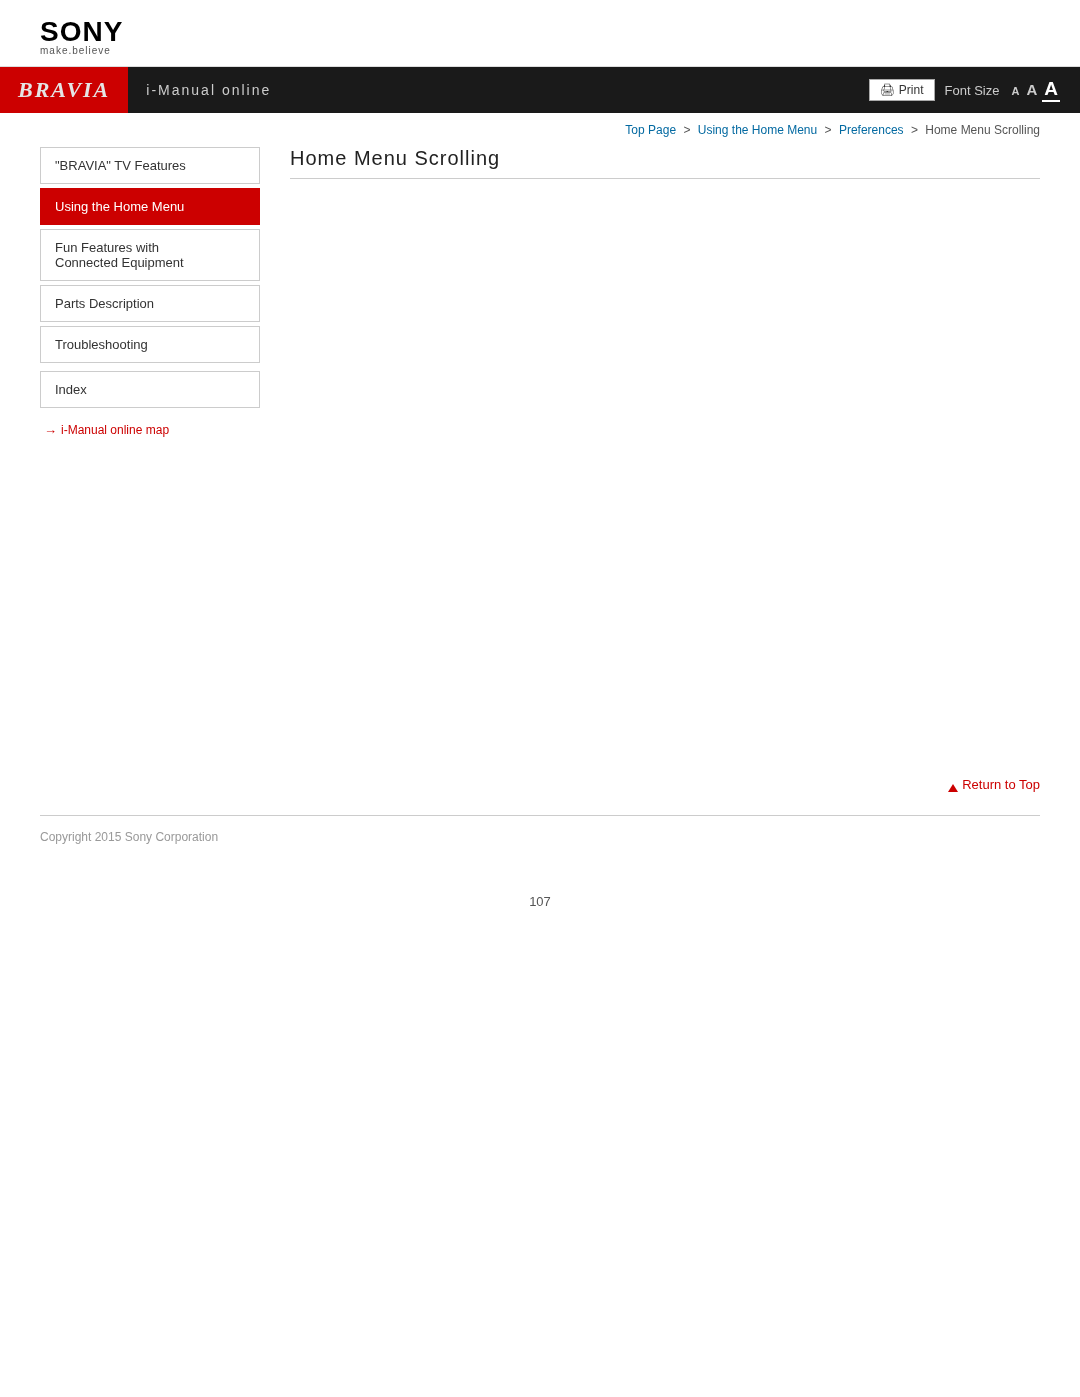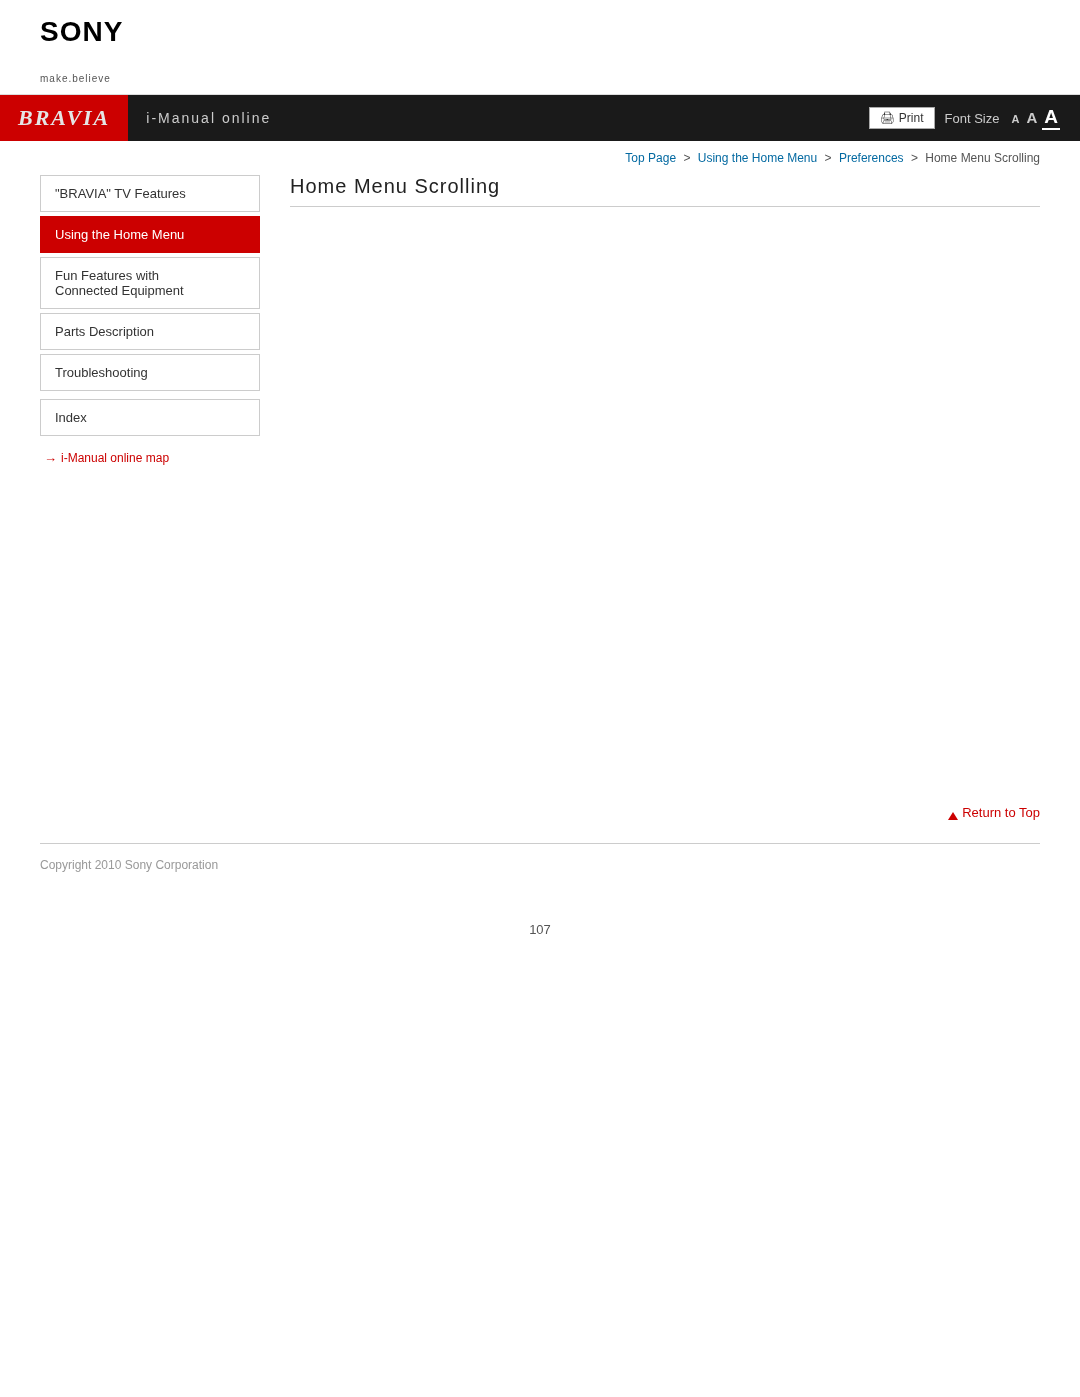--- a/index.html
+++ b/index.html
@@ -14,21 +14,20 @@
 
     
     .logo-area {
       padding: 18px 40px 10px 40px;
       border-bottom: 1px solid #ddd;
     }
     .sony-logo {
       display: flex;
       flex-direction: column;
       line-height: 1;
-      gap: 28px;
     }
     .sony-logo .sony-text {
       font-size: 28px;
       font-weight: 900;
       letter-spacing: 1px;
       color: #000;
       font-family: Arial Black, Arial, sans-serif;
     }
     .sony-logo .tagline {
       font-size: 10px;
@@ -313,16 +312,16 @@
 
 <div class="return-top-area">
   <a class="return-top-link" href="#">
     <span class="triangle-up"></span>
     <span>Return to Top</span>
   </a>
 </div>
 
 <hr class="footer-divider">
 <div class="footer-copyright">
-  <span>Copyright 2010 Sony Corporation</span>
+  <span>Copyright 2015 Sony Corporation</span>
 </div>
 
 <div class="page-number">107</div>
 
 </body></html>

